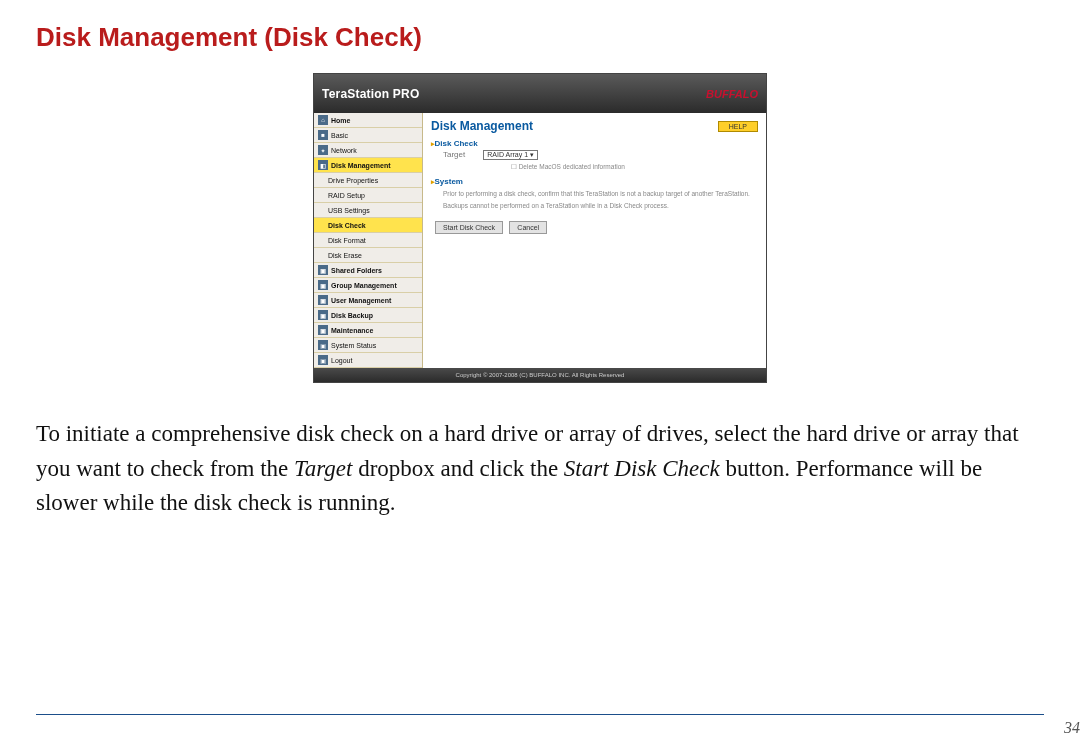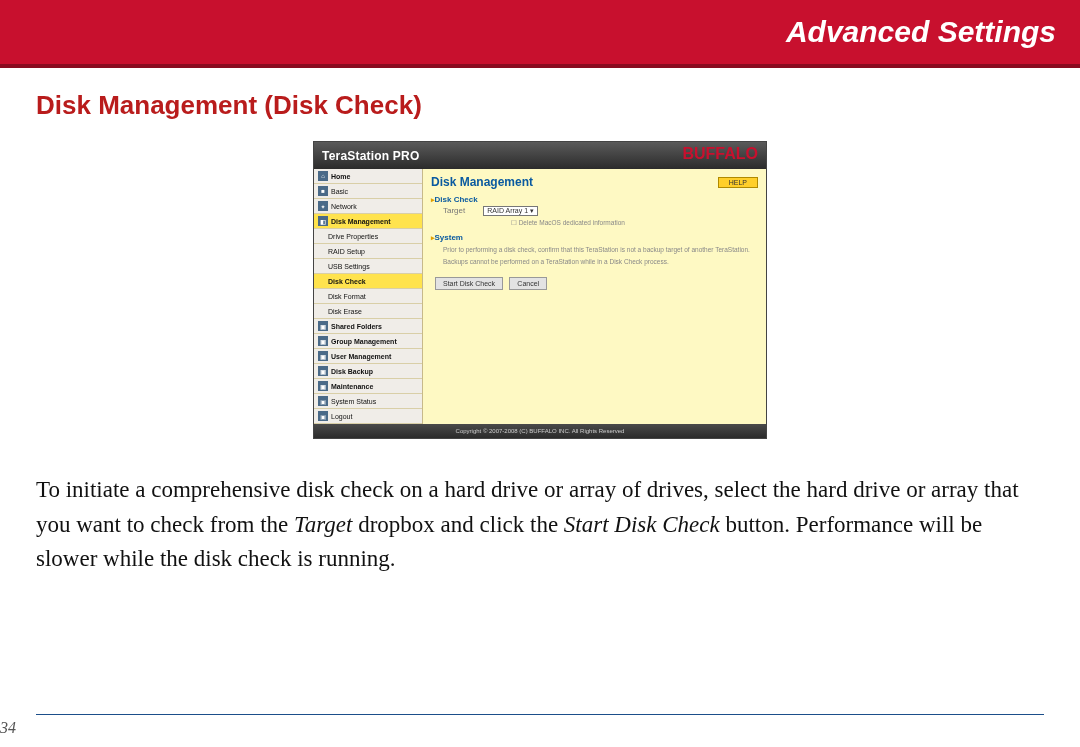--- a/index.html
+++ b/index.html
@@ -1,22 +1,22 @@
 <!DOCTYPE html>
 <html><head>
 <meta charset="utf-8">
 <style>
   html,body{margin:0;padding:0;width:1080px;height:747px;font-family:Georgia,'Times New Roman',serif;color:#111;background:#fff}
   .red-banner{background:#c8102e;color:#fff;height:64px;display:flex;align-items:center;justify-content:flex-end;padding:0 24px;font-family:Verdana,Arial,sans-serif;font-style:italic;font-weight:700;font-size:30px;border-bottom:4px solid #8a0b20}
   .section-title{color:#b91c1c;font-family:'Century Gothic',Verdana,sans-serif;font-weight:700;font-size:26px;padding:22px 36px 14px}
   .screenshot-wrap{width:452px;margin:6px auto 10px;border:1px solid #444;background:#eceae8;font-family:Arial,Helvetica,sans-serif}
-  .ss-header{height:15px;background:linear-gradient(#5a5a5a,#2b2b2b);display:flex;align-items:flex-end;justify-content:space-between;padding:6px 8px}
+  .ss-header{height:15px;background:linear-gradient(#5a5a5a,#2b2b2b);display:flex;align-items:center;justify-content:space-between;padding:12px 8px}
   .ss-logo{color:#fff;font-weight:700;font-size:12px;letter-spacing:.2px}
-  .ss-brand{color:#c8102e;font-weight:700;font-size:16px;}
-  .ss-body{display:flex;background:#fef9c3}
+  .ss-brand{color:#c8102e;font-weight:700;font-size:11px;font-style:italic}
+  .ss-body{display:flex;background:#ffffff}
   .ss-nav{width:108px;background:#f0ede8;border-right:1px solid #c7b98a;font-size:7px}
   .nav-row{display:flex;align-items:center;height:14px;border-bottom:1px solid #d9cfa7;padding-left:4px;gap:3px}
   .nav-ico{width:10px;height:10px;background:#4a6a88;display:inline-flex;align-items:center;justify-content:center;color:#fff;font-size:6px}
   .nav-row.indent{padding-left:14px}
   .nav-row.sel{background:#ffe34d;font-weight:700}
   .nav-row.bold{font-weight:700}
   .ss-content{flex:1;padding:6px 8px 10px;font-size:8px;color:#333}
   .ss-title-row{display:flex;justify-content:space-between;align-items:center;margin-bottom:6px}
   .ss-title{color:#0a5aa0;font-weight:700;font-size:12px}
   .help-btn{background:#ffcf2a;border:1px solid #b08a00;font-size:7px;padding:1px 10px;color:#333}
@@ -24,33 +24,30 @@
   .sub-cap::before{content:"\25B8 ";color:#e0a000;font-size:7px}
   .field-row{display:flex;gap:18px;margin:2px 0 2px 12px;color:#777}
   .sel-box{border:1px solid #777;padding:0 3px;background:#fff;font-size:7px;color:#333}
   .chk-row{margin:3px 0 6px 80px;color:#888;font-size:6.5px}
   .warn-txt{margin:4px 0 4px 12px;color:#888;font-size:6.5px;line-height:1.3}
   .btn-row{margin:10px 0 6px 4px}
   .btn-s{display:inline-block;background:#e3e3e3;border:1px solid #999;font-size:7px;padding:2px 7px;color:#333;margin-right:4px}
   .ss-footer{height:14px;background:linear-gradient(#4a4a4a,#2b2b2b);color:#ccc;font-size:6px;display:flex;align-items:center;justify-content:center}
   .caption{padding:24px 36px 0;font-size:23px;line-height:1.5;font-family:Georgia,'Times New Roman',serif}
   .caption .ital{font-style:italic}
-  .page-footer{position:absolute;bottom:10px;left:0;right:0;text-align:left}
+  .page-footer{position:absolute;bottom:10px;left:0;right:0;text-align:right}
   .page-rule{border:none;border-top:1px solid #1b4e8a;margin:0 36px 4px}
   .page-num{font-style:italic;color:#555;font-size:16px}
   .page-wrap{position:relative;width:1080px;height:747px}
 </style>
 </head>
 <body>
 
 <div class="page-wrap">
 
-  <div class="red-banner">
-    <span>Advanced Settings</span>
-  </div>
 
   <div class="section-title">Disk Management (Disk Check)</div>
 
   <div class="screenshot-wrap">
     <div class="ss-header">
       <span class="ss-logo">TeraStation PRO</span>
       <span class="ss-brand">BUFFALO</span>
     </div>
     <div class="ss-body">
       <div class="ss-nav" id="nav">

